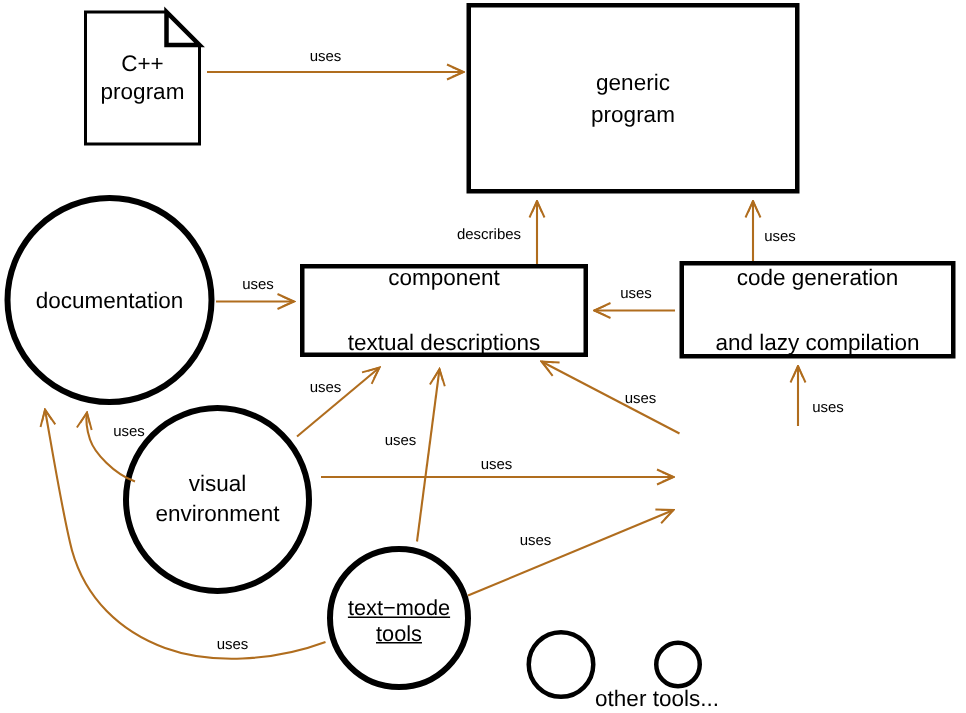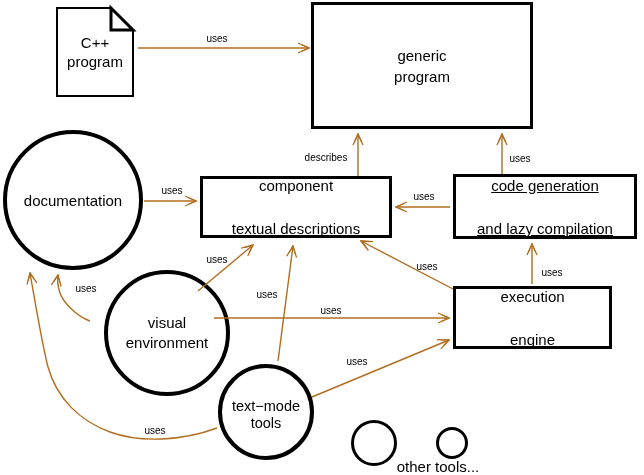--- a/index.html
+++ b/index.html
@@ -9,21 +9,21 @@
     font-family:"Liberation Sans", sans-serif; color:var(--ink); overflow:hidden;
   }
   .node { position:absolute; box-sizing:border-box; display:flex; flex-direction:column;
           align-items:center; justify-content:center; text-align:center;
           font-size:15px; line-height:19px; background:transparent; }
   .box    { border:3px solid var(--ink); }
   .circle { border:4px solid var(--ink); border-radius:50%; }
   .thin-circle { border:3px solid var(--ink); border-radius:50%; }
   .lib { line-height:21px; }
   .pad  { padding-top:0;gap:24px; }
-  .pad6 { padding-top:6px; }
+  .pad6 { padding-top:6px;text-decoration:underline; }
   .edge-label { position:absolute; transform:translate(-50%,-50%); font-size:10px;
                 white-space:nowrap; }
   .caption { position:absolute; transform:translate(-50%,-50%); font-size:15px; white-space:nowrap; }
   svg.overlay { position:absolute; left:0; top:0; pointer-events:none; }
   svg.overlay path.edge { stroke:var(--arrow); stroke-width:1.4; fill:none; }
   svg.overlay .doc-outline { stroke:var(--ink); stroke-width:2; fill:none; }
   svg.overlay .doc-fold { stroke:var(--ink); stroke-width:3; fill:none; stroke-linejoin:miter; }
   marker path { stroke:var(--arrow); fill:none; }
 </style>
 </head>
@@ -43,39 +43,35 @@
 
   <div class="node circle" style="left:3px; top:130px; width:140px; height:140px;">
     <div>documentation</div>
   </div>
 
   <div class="node box pad" style="left:200px; top:176px; width:192px; height:62px;">
     <div>component</div>
     <div>textual descriptions</div>
   </div>
 
-  <div class="node box pad" style="left:453px; top:174px; width:184px; height:65px;text-decoration:underline;">
+  <div class="node box pad" style="left:453px; top:174px; width:184px; height:65px;">
     <div>code generation</div>
     <div>and lazy compilation</div>
   </div>
 
-  <div class="node circle" style="left:104px; top:270px; width:126px; height:126px; line-height:20px;">
+  <div class="node circle" style="left:82px; top:270px; width:126px; height:126px; line-height:20px;">
     <div>visual</div>
     <div>environment</div>
   </div>
 
   <div class="node circle pad6" style="left:218px; top:364px; width:96px; height:96px; font-size:14.5px; line-height:17px;">
     <div>text−mode</div>
     <div>tools</div>
   </div>
 
-  <div class="node box pad" style="left:453px; top:286px; width:159px; height:63px;">
-    <div>execution</div>
-    <div>engine</div>
-  </div>
 
   <div class="node thin-circle" style="left:351px; top:420px; width:46px; height:46px;"></div>
   <div class="node thin-circle" style="left:436px; top:427px; width:32px; height:32px;"></div>
   <div class="caption" style="left:438px; top:466px;">other tools...</div>
 
   <div class="edge-label" style="left:217px; top:38px;">uses</div>
   <div class="edge-label" style="left:326px; top:157px;">describes</div>
   <div class="edge-label" style="left:520px; top:158px;">uses</div>
   <div class="edge-label" style="left:424px; top:196px;">uses</div>
   <div class="edge-label" style="left:172px; top:190px;">uses</div>

